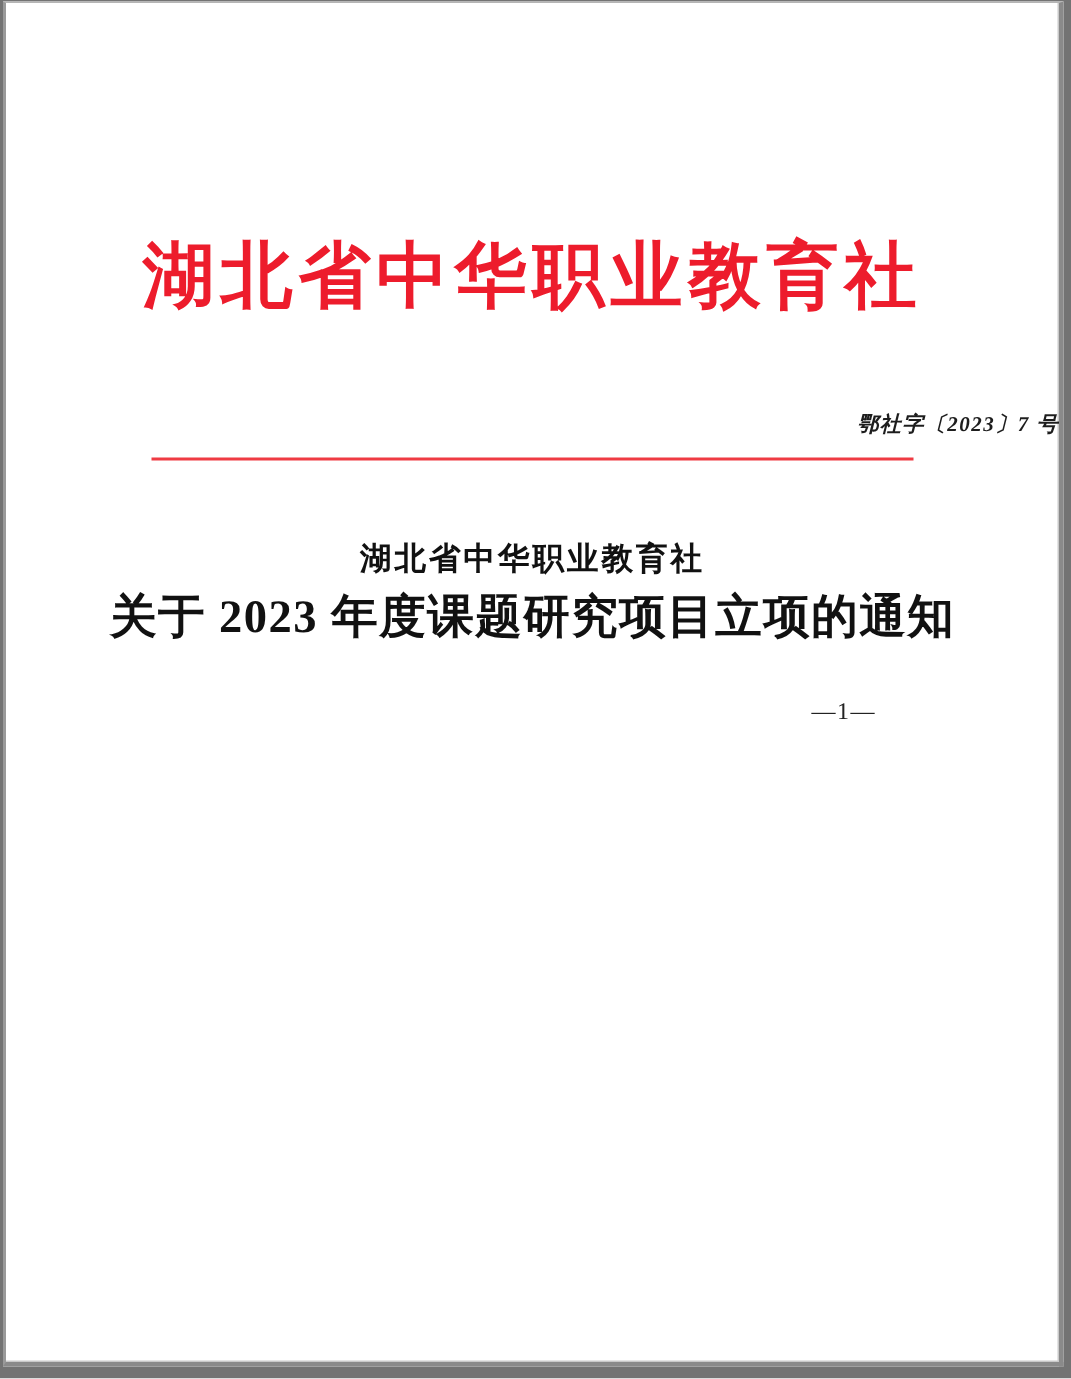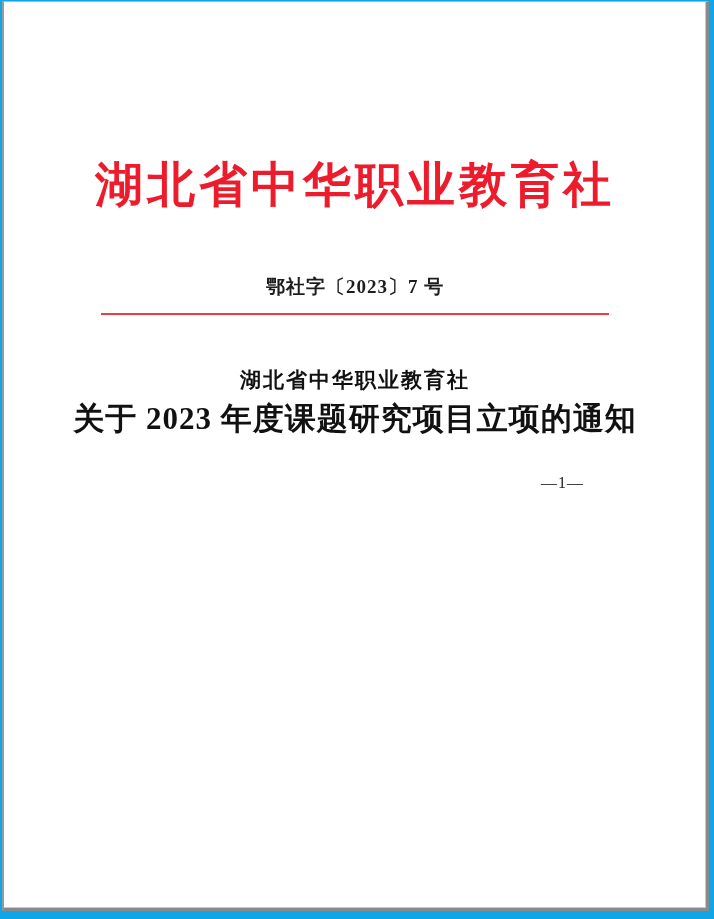--- a/index.html
+++ b/index.html
@@ -7,21 +7,21 @@
     padding: 0;
     width: 714px;
     height: 919px;
     background: #ffffff;
     font-family: "Liberation Serif", serif;
   }
   .viewer {
     position: relative;
     width: 714px;
     height: 919px;
-    background: #0ea5e9;
+    background: #737373;
   }
   .page {
     position: absolute;
     left: 2px;
     top: 1px;
     width: 702px;
     height: 906px;
     background: #ffffff;
     border-top: 1px solid #b5b5b5;
     border-left: 2px solid #9a9a9a;
@@ -34,25 +34,26 @@
     margin-top: 152px;
     text-align: center;
     font-size: 48px;
     font-weight: bold;
     letter-spacing: 4px;
     line-height: 62px;
     white-space: nowrap;
   }
   .doc-number {
     margin-top: 58px;
-    text-align: center;
-    font-size: 19px;
+    text-align: right;
+    font-size: 14px;
     font-weight: bold;
     letter-spacing: 1px;
     color: #1d1d1d;
+    font-style: italic;
   }
   .red-rule {
     margin: 13px auto 0 auto;
     width: 508px;
     height: 0;
     border-top: 2px solid #ef3b43;
   }
   .doc-title-1 {
     margin-top: 50px;
     text-align: center;

